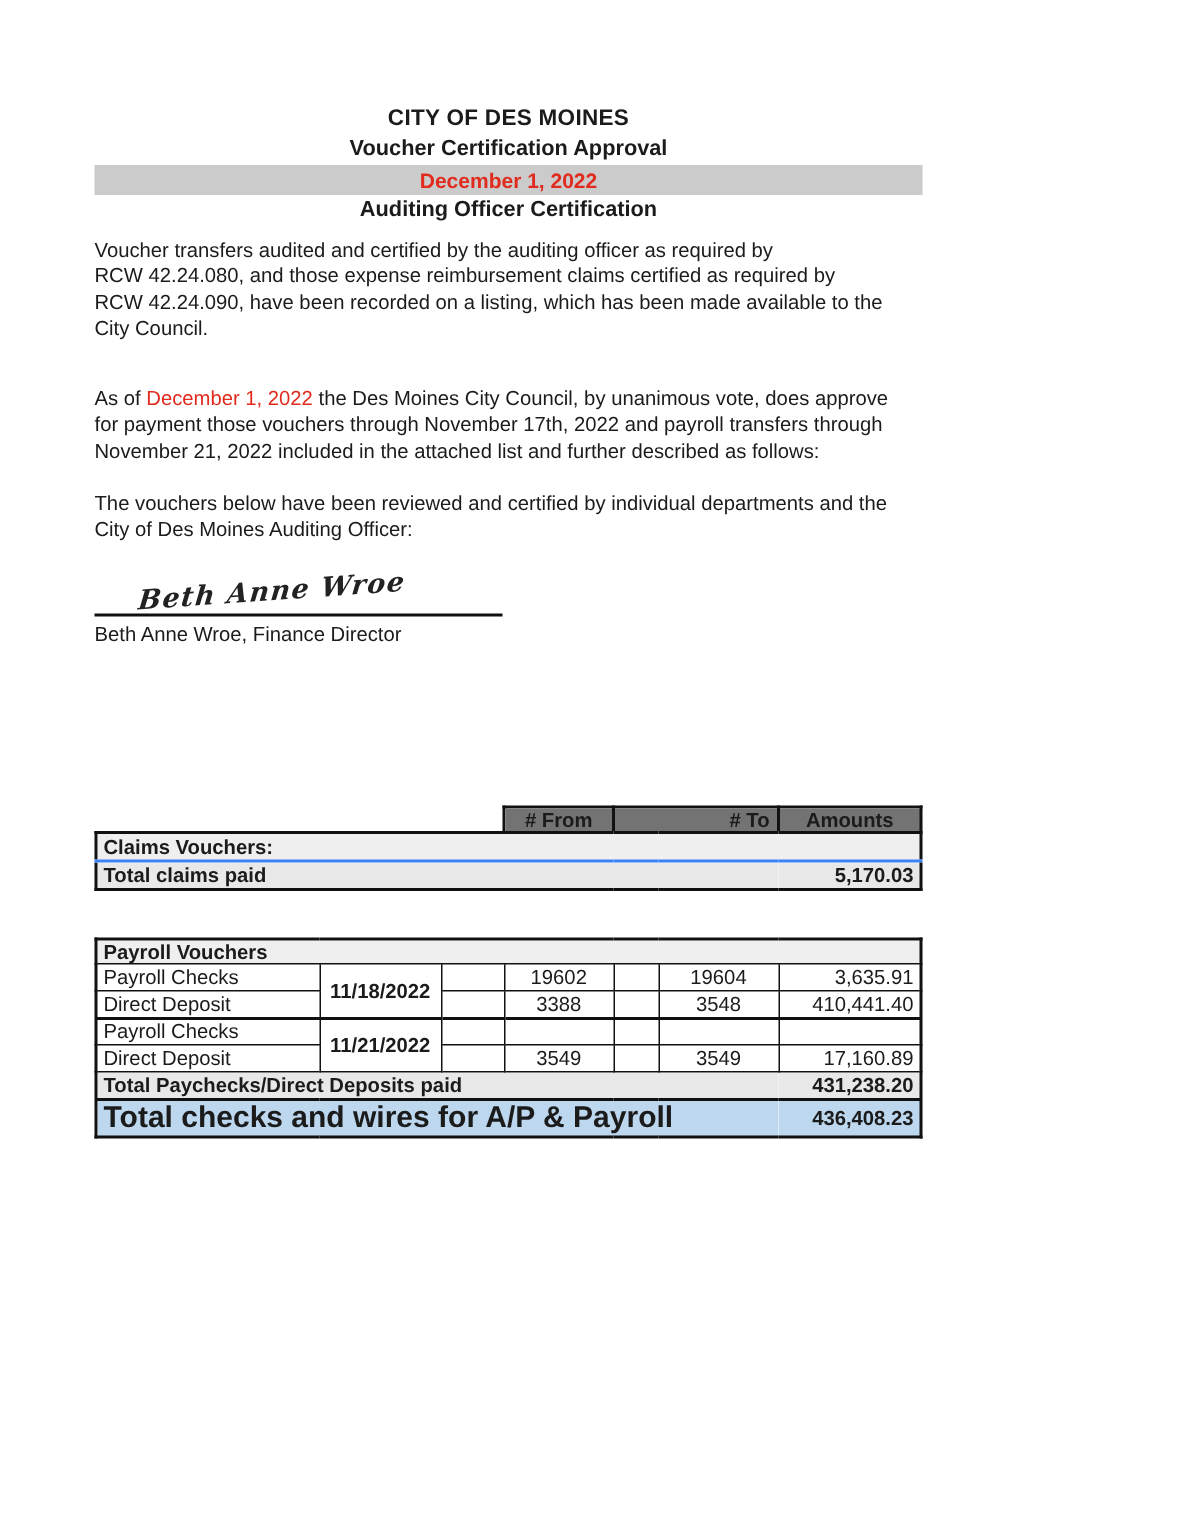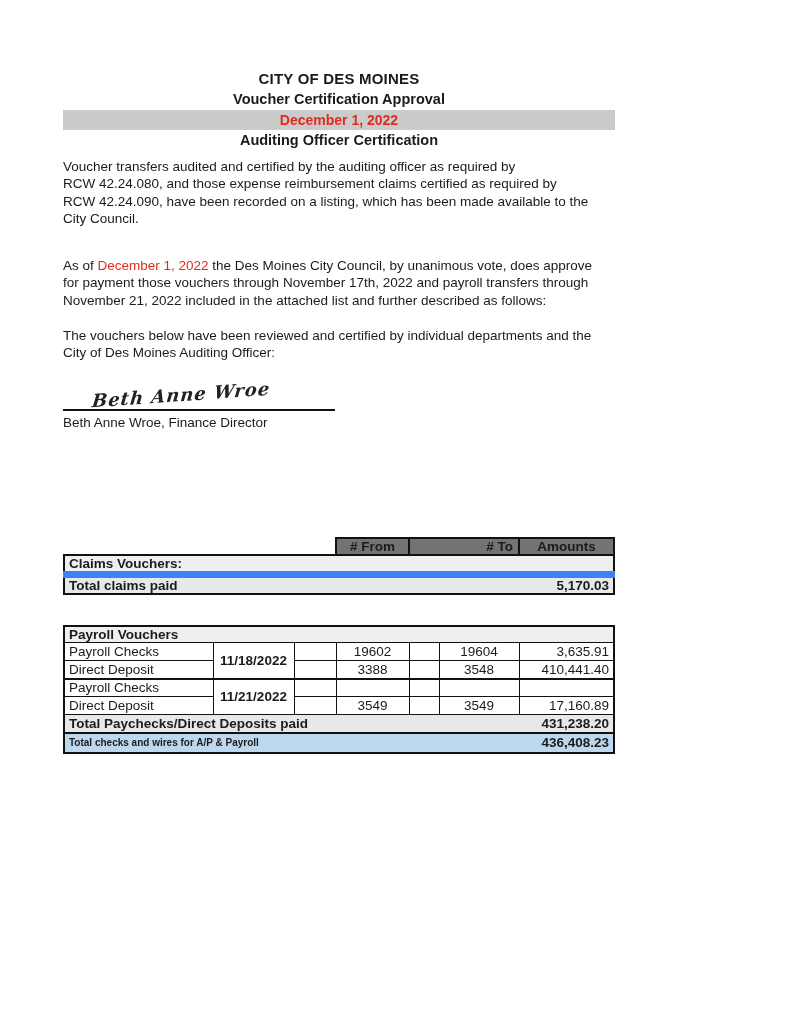--- a/index.html
+++ b/index.html
@@ -46,34 +46,34 @@
   .strip .c-from { text-align:center; }
   .strip .c-to   { text-align:right; }
   .strip .c-amt  { text-align:center; }
   
   .claims { position:absolute; left:63px; top:554px; }
   .claims td { border:1px solid #111; height:19px; padding:0 4px; }
   .claims { border:2px solid #111; }
   .sect-row td { background:var(--section-gray,#efefef); font-weight:bold; }
   .claims .num  { text-align:center; }
   .claims .amt  { text-align:right; }
-  .total-row td { background:var(--row-gray,#e9e8e8); font-weight:bold; border-top:7px solid #3b82f6; }
+  .total-row td { background:var(--row-gray,#e9e8e8); font-weight:bold; border-top:2px solid #3b82f6; }
   .total-row .t-label { border-right:none; }
   .total-row .t-amt   { border-left:none; text-align:right; }
   
   .payroll { position:absolute; left:63px; top:625px; border:2px solid #111; }
   .payroll td { border:1px solid #111; height:18px; padding:0 4px; }
   .payroll .sect td { height:16px; }
   .payroll .num { text-align:center; }
   .payroll .amt { text-align:right; }
   .payroll .date-cell { text-align:center; vertical-align:middle; background:#fff;font-weight:bold; }
   .payroll .group-top td { border-top:2px solid #111; }
   .grand-row td {
     background:var(--total-blue,#bdd7ee); font-weight:bold; border-top:2px solid #111;
-    font-size:10px; height:20px;
+    font-size:20px; height:20px;
   }
   .grand-row .t-label { border-right:none; }
   .grand-row .t-amt   { border-left:none; text-align:right; font-size:13.5px; }
 </style>
 </head>
 <body>
 
 <div class="page">
 
   <div class="hdr hdr-org">CITY OF DES MOINES</div>

